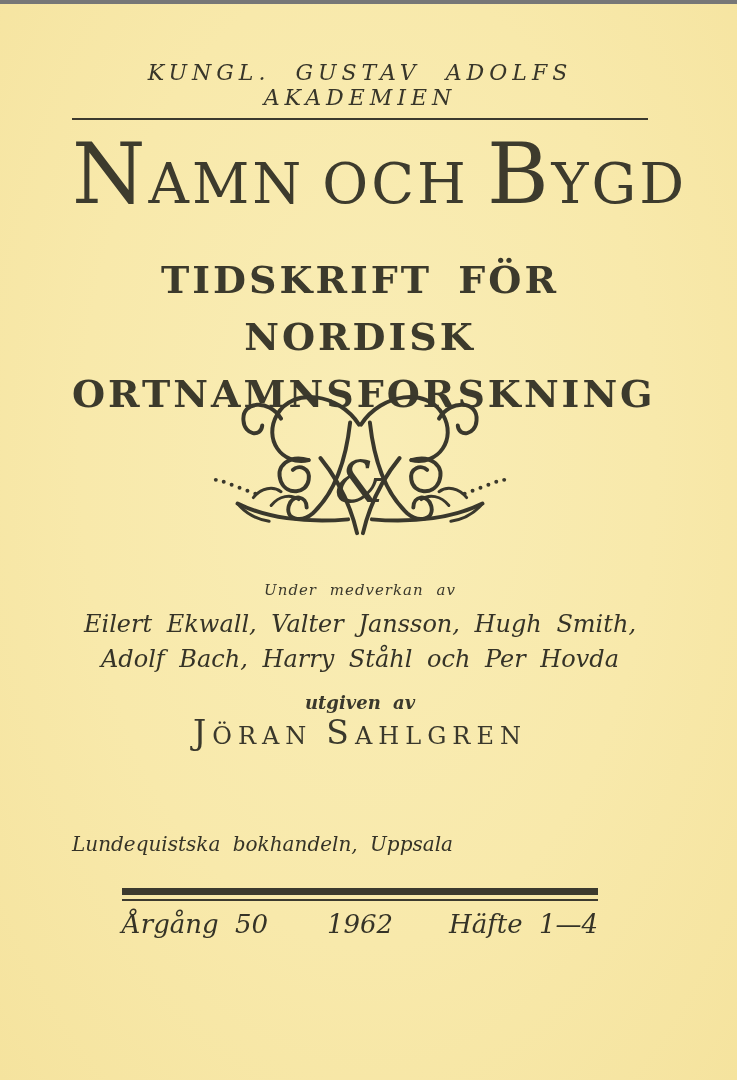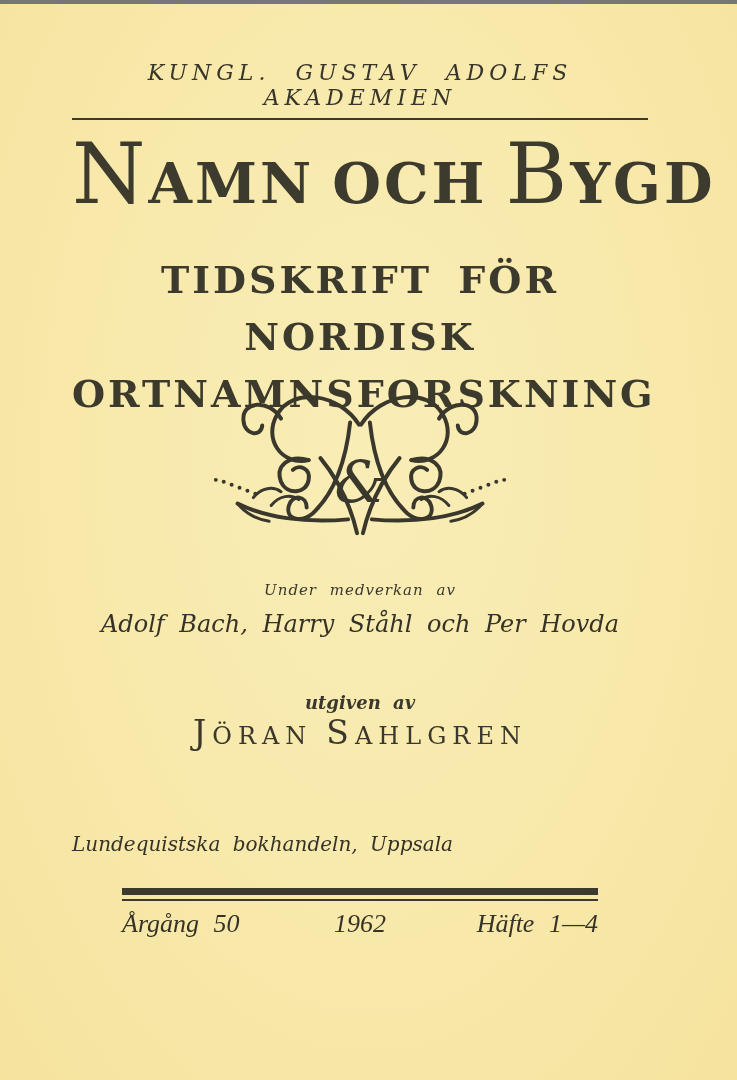--- a/index.html
+++ b/index.html
@@ -30,21 +30,21 @@
 
   
   .title {
     top: 128px; left: 72px; width: 576px;
     text-align: center;
     color: #3d3b2d;
     line-height: 1;
     white-space: nowrap;
   }
   .title .cap   { font-size: 84px; letter-spacing: 3px; }
-  .title .sc    { font-size: 56px; letter-spacing: 3px; font-weight: bold; }
+  .title .sc    { font-size: 56px; letter-spacing: 3px; }
   .title .gap   { display: inline-block; width: 18px; }
 
   
   .subtitle {
     top: 247px; left: 72px; width: 576px;
     text-align: center;
     font-size: 38px;
     letter-spacing: 3px;
     word-spacing: 10px;
     line-height: 57px;
@@ -114,21 +114,20 @@
   
   .rule-thick { top: 884px; left: 122px; width: 476px; height: 7px; background: #3c3a2e; }
   .rule-thin  { top: 895px; left: 122px; width: 476px; height: 2px; background: #3c3a2e; }
   .footer-row {
     top: 905px; left: 122px; width: 476px;
     display: flex;
     font-style: italic;
     font-size: 26px;
     word-spacing: 8px;
     color: #353327;
-    font-family: Liberation Serif, serif;
   }
   .footer-row .cell { flex: 1; }
   .footer-row .l { text-align: left; }
   .footer-row .c { text-align: center; }
   .footer-row .r { text-align: right; }
 </style>
 </head>
 <body>
 
 <div class="page">
@@ -167,20 +166,21 @@
       </g>
       <use href="#orn-left" transform="translate(320,0) scale(-1,1)"></use>
       <use href="#orn-dots-left" transform="translate(320,0) scale(-1,1)"></use>
       <text x="160" y="114" text-anchor="middle" font-family="DejaVu Serif, serif" font-style="italic" font-size="58" fill="#3a382c">&amp;</text>
     </svg>
   </div>
 
   <div class="abs medverkan">Under medverkan av</div>
 
   <div class="abs names">
+    <div>Eilert Ekwall, Valter Jansson, Hugh Smith,</div>
     <div>Adolf Bach, Harry Ståhl och Per Hovda</div>
   </div>
 
   <div class="abs utgiven">utgiven av</div>
 
   <div class="abs editor">
     <span class="cap">J</span><span class="sc">ÖRAN</span><span class="gap"></span><span class="cap">S</span><span class="sc">AHLGREN</span>
   </div>
 
   <div class="abs publishers">

